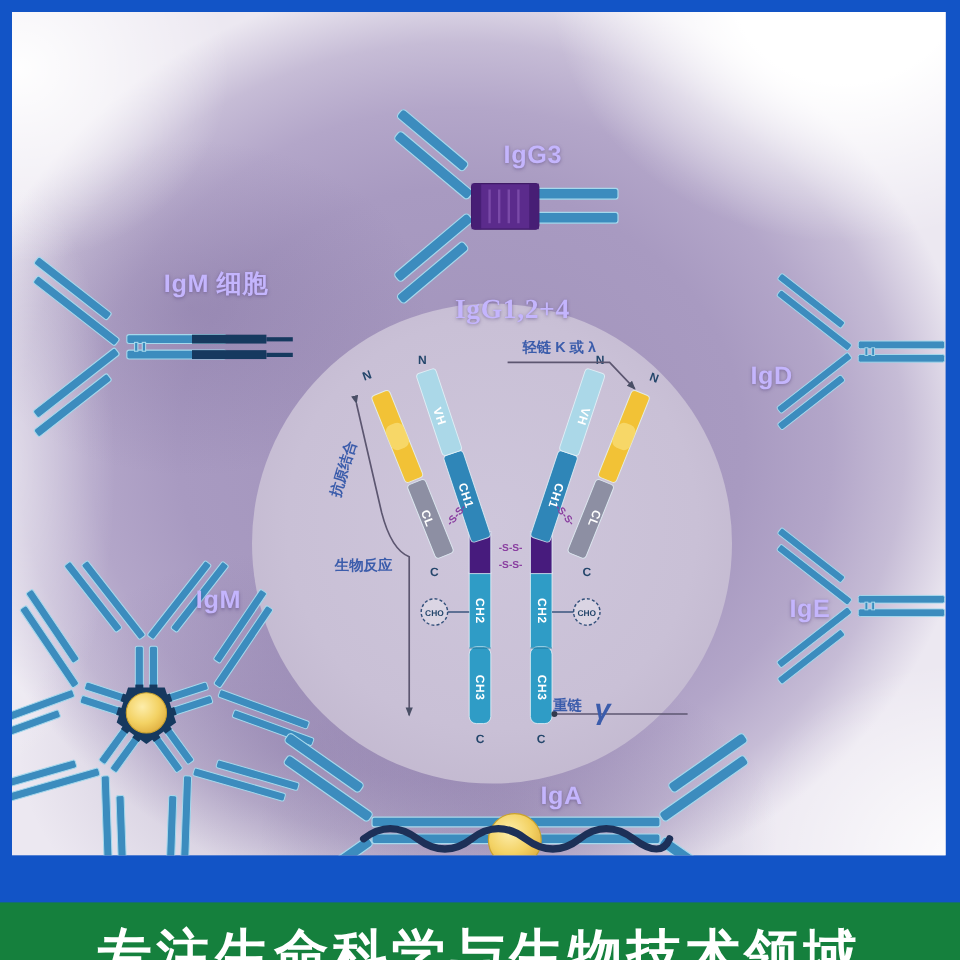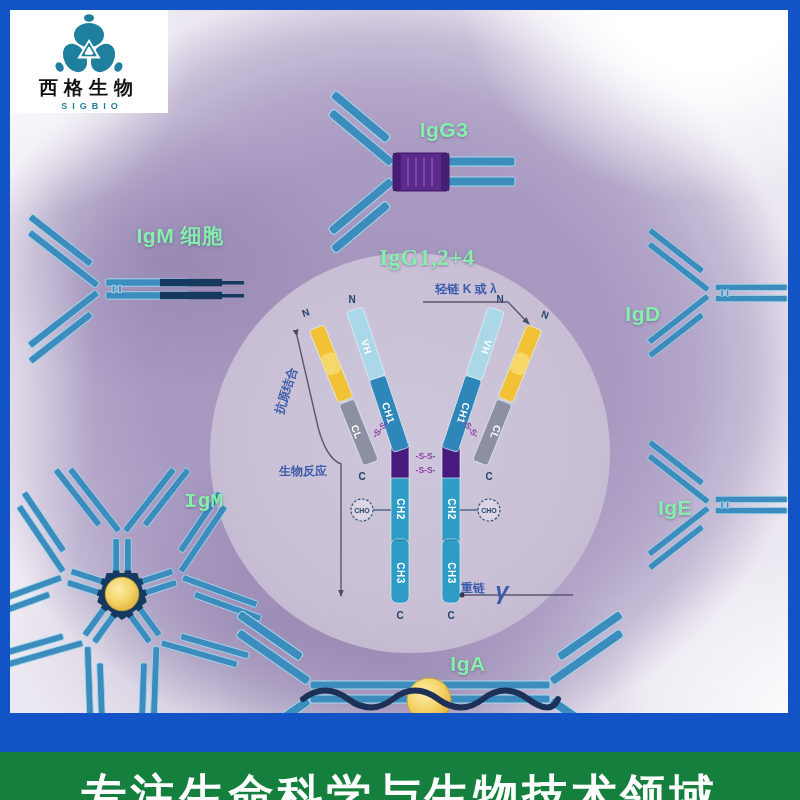--- a/index.html
+++ b/index.html
@@ -24,21 +24,21 @@
   .inner-circle{
     position:absolute;left:210px;top:253px;width:400px;height:400px;border-radius:50%;
     background:radial-gradient(circle at 50% 46%, #cec6db 0%, #c9c0d6 58%, #c2b8cf 80%, rgba(194,184,208,0.55) 92%, rgba(194,184,208,0) 100%);
   }
   svg.artwork{position:absolute;left:0;top:0;}
   .abr{fill:#3C8CBE;stroke:#A6D8EC;stroke-width:1;}
   .abd{fill:#16395F;stroke:none;}
   .chain{stroke:rgba(230,245,250,0.8);stroke-width:0.8;}
   .biglbl{
     position:absolute;transform:translate(-50%,-50%);
-    color:#86efac;font-weight:bold;font-size:21px;letter-spacing:0.5px;
+    color:#c4b5fd;font-weight:bold;font-size:21px;letter-spacing:0.5px;
     text-shadow:0 1px 3px rgba(80,60,120,0.55);white-space:nowrap;
   }
   .t-nc{font-size:10px;font-weight:bold;fill:#24466B;text-anchor:middle;}
   .t-dom{font-size:10px;font-weight:bold;fill:#ffffff;text-anchor:middle;letter-spacing:0.5px;}
   .t-ss{font-size:8.5px;font-weight:bold;fill:#8A3FA0;text-anchor:middle;}
   .t-cho{font-size:7px;font-weight:bold;fill:#24466B;text-anchor:middle;}
   .t-ann{font-size:12px;font-weight:bold;fill:#3B5CAB;text-anchor:middle;}
   .t-gamma{font-size:24px;font-weight:bold;font-style:italic;fill:#3B5CAB;text-anchor:middle;}
   .annline{stroke:#5C5670;stroke-width:1.4;fill:none;}
   .logo-box{
@@ -245,37 +245,21 @@
       <circle cx="462" cy="595" r="2.5" fill="#333A4E"></circle>
       <text class="t-ann" x="473" y="592">重链</text>
       <text class="t-gamma" x="502" y="599">γ</text>
     </g>
   </svg>
 
   <div class="biglbl" style="left:444px;top:130px;">IgG3</div>
   <div class="biglbl" style="left:180px;top:236px;">IgM 细胞</div>
   <div class="biglbl" style="left:427px;top:258px;font-size:23px;font-family:Liberation Serif, serif;">IgG1,2+4</div>
   <div class="biglbl" style="left:643px;top:314px;">IgD</div>
-  <div class="biglbl" style="left:204px;top:501px;font-family:Liberation Mono, monospace;">IgM</div>
+  <div class="biglbl" style="left:182px;top:501px;">IgM</div>
   <div class="biglbl" style="left:655px;top:508px;margin-left:20px;">IgE</div>
   <div class="biglbl" style="left:425px;top:664px;margin-left:43px;">IgA</div>
 
-  <div class="logo-box">
-    <svg width="158" height="103" viewBox="0 0 158 103" xmlns="http://www.w3.org/2000/svg">
-      <g fill="#1F7F9F">
-        <ellipse cx="79" cy="25" rx="15" ry="12"></ellipse>
-        <ellipse cx="65" cy="48" rx="15" ry="11" transform="rotate(60 65 48)"></ellipse>
-        <ellipse cx="93" cy="48" rx="15" ry="11" transform="rotate(-60 93 48)"></ellipse>
-        <ellipse cx="79" cy="8" rx="5" ry="3.8"></ellipse>
-        <ellipse cx="49.6" cy="57" rx="5" ry="3.8" transform="rotate(60 49.6 57)"></ellipse>
-        <ellipse cx="108.4" cy="57" rx="5" ry="3.8" transform="rotate(-60 108.4 57)"></ellipse>
-      </g>
-      <path d="M79 32 L70 47 L88 47 Z" fill="none" stroke="#FFFFFF" stroke-width="3"></path>
-      <path d="M79 34 L72.5 45.5 L85.5 45.5 Z" fill="none" stroke="#1F7F9F" stroke-width="1.6"></path>
-      <text class="logo-cn" x="79" y="84" font-size="19" font-weight="bold" fill="#111111" text-anchor="middle" letter-spacing="6">西格生物</text>
-      <text x="82" y="99" font-size="9" font-weight="bold" fill="#1F7F9F" text-anchor="middle" letter-spacing="5">SIGBIO</text>
-    </svg>
-  </div>
 </div>
 
 <div class="banner">
   <div class="banner-text">专注生命科学与生物技术领域</div>
 </div>
 
 </body></html>

